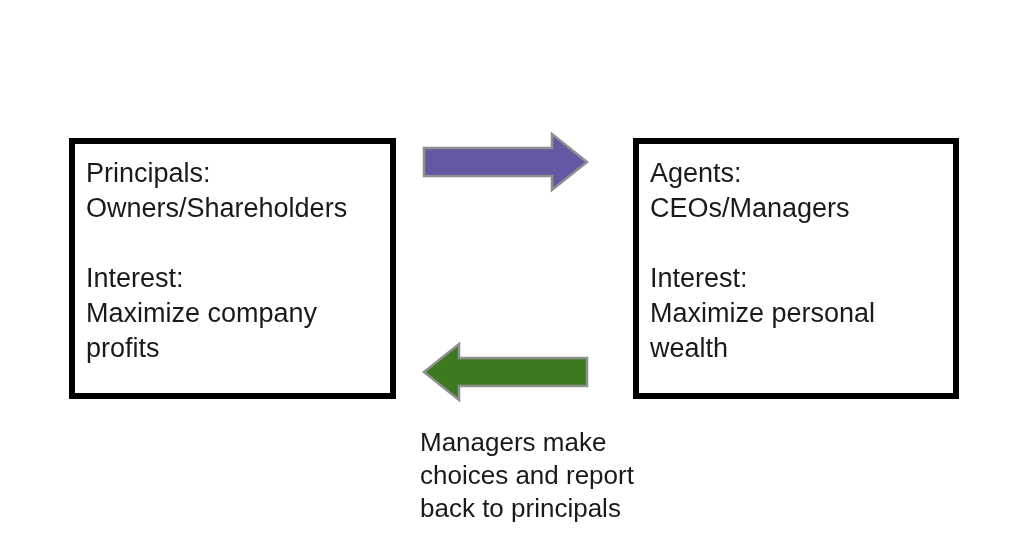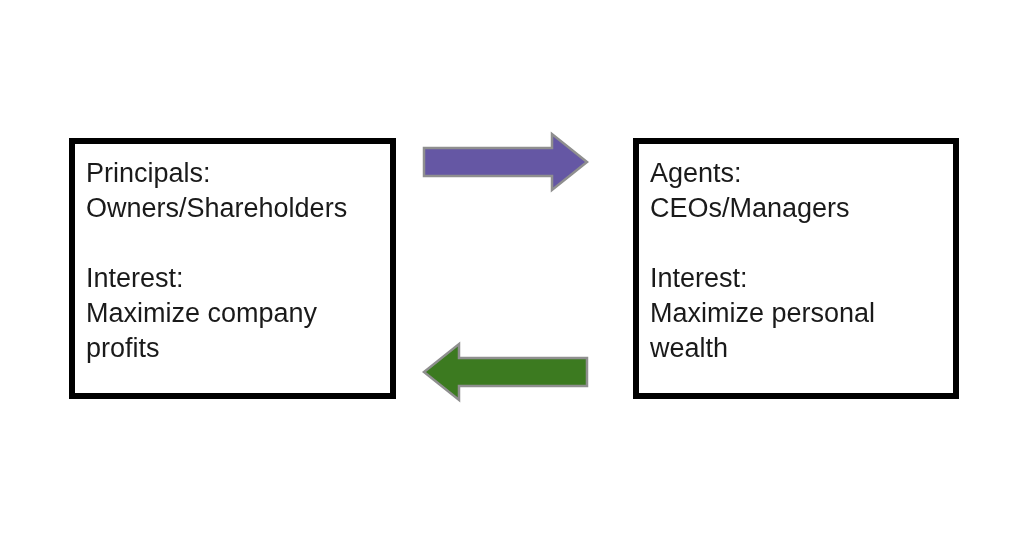--- a/index.html
+++ b/index.html
@@ -91,14 +91,17 @@
 Maximize personal
 wealth</div>
   </div>
 
   <div class="arrow feedback">
     <svg viewBox="0 0 170 62" xmlns="http://www.w3.org/2000/svg">
       <polygon points="167,17 39,17 39,3 4,31 39,59 39,45 167,45" fill="#3C7A20"></polygon>
     </svg>
   </div>
 
+  <div class="annotation bottom preline">Managers make
+choices and report
+back to principals</div>
 
 </div>
 
 </body></html>

